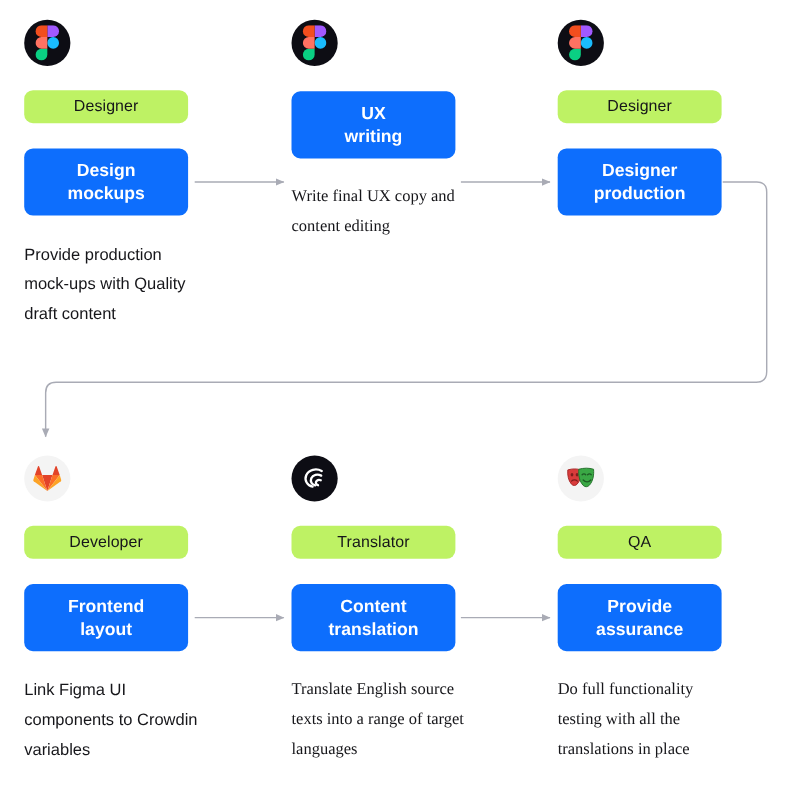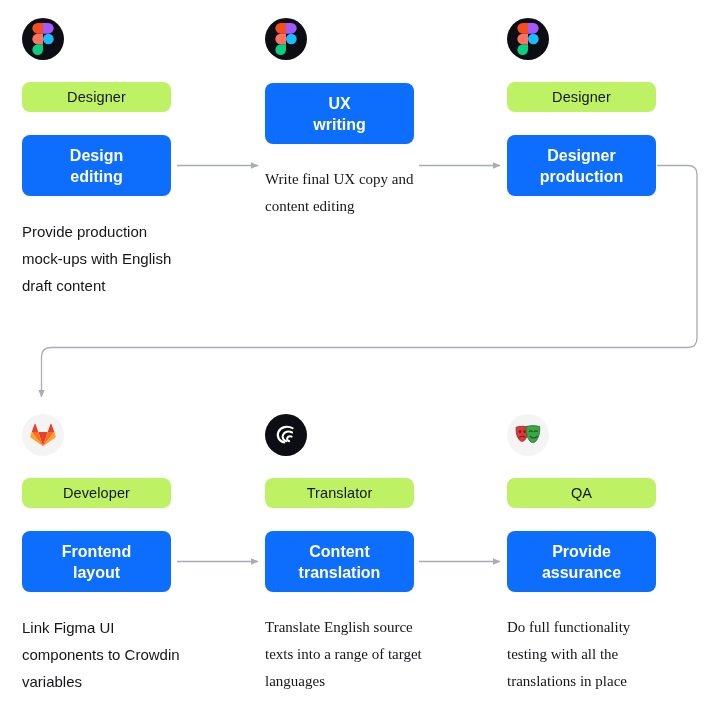--- a/index.html
+++ b/index.html
@@ -144,23 +144,23 @@
         <path d="M12 0h6a6 6 0 0 1 0 12h-6z" fill="#a259ff"></path>
         <path d="M0 6a6 6 0 0 1 6-6h6v12H6a6 6 0 0 1-6-6z" fill="#f24e1e"></path>
         <path d="M0 18a6 6 0 0 1 6-6h6v12H6a6 6 0 0 1-6-6z" fill="#ff7262"></path>
       </svg>
     </div>
     <div class="role-pill">
       <span>Designer</span>
     </div>
     <div class="stage-box">
       <span class="l1">Design</span>
-      <span class="l2">editing</span>
-    </div>
-    <div class="description">Provide production mock-ups with English draft content</div>
+      <span class="l2">mockups</span>
+    </div>
+    <div class="description">Provide production mock-ups with Quality draft content</div>
   </div>
 
   <div class="column col-2 row-top">
     <div class="avatar dark">
       <svg width="22" height="32" viewBox="0 0 24 36">
         <path d="M12 18a6 6 0 1 1 6 6 6 6 0 0 1-6-6z" fill="#1abcfe"></path>
         <path d="M0 30a6 6 0 0 1 6-6h6v6a6 6 0 0 1-12 0z" fill="#0acf83"></path>
         <path d="M12 0h6a6 6 0 0 1 0 12h-6z" fill="#a259ff"></path>
         <path d="M0 6a6 6 0 0 1 6-6h6v12H6a6 6 0 0 1-6-6z" fill="#f24e1e"></path>
         <path d="M0 18a6 6 0 0 1 6-6h6v12H6a6 6 0 0 1-6-6z" fill="#ff7262"></path>

